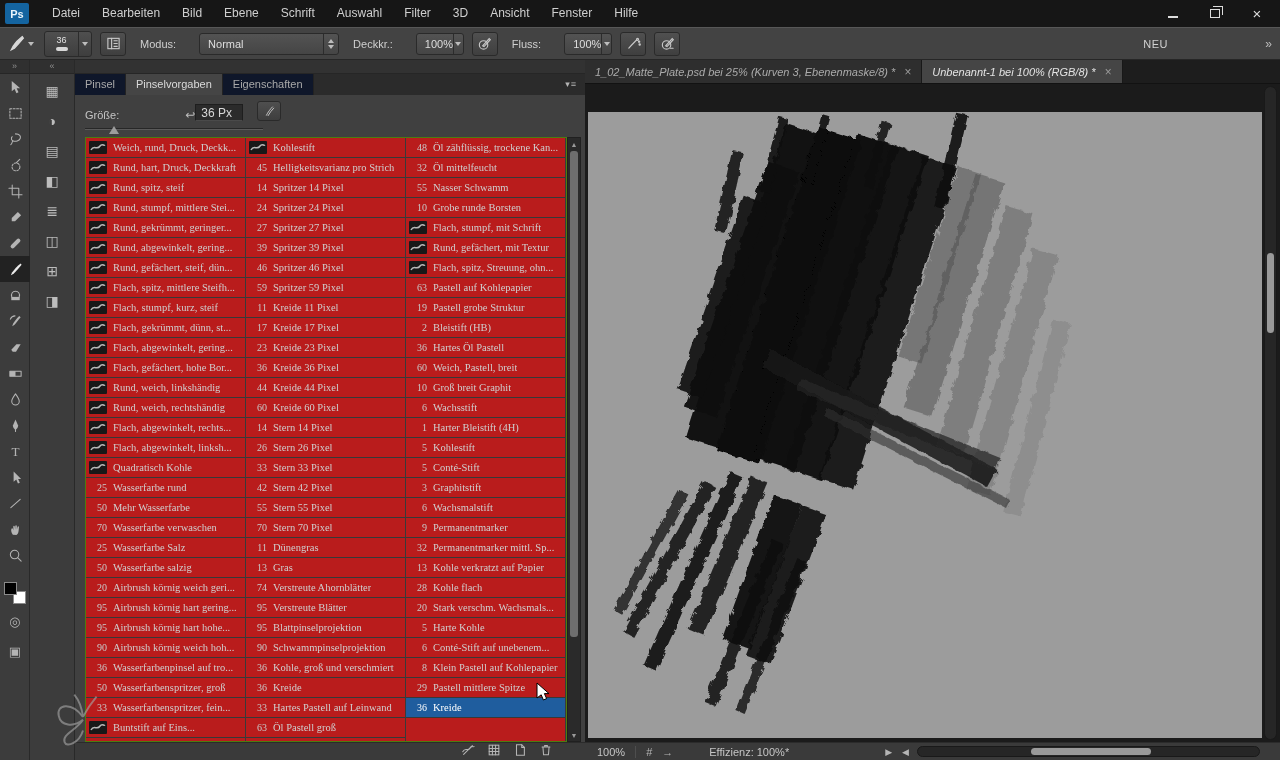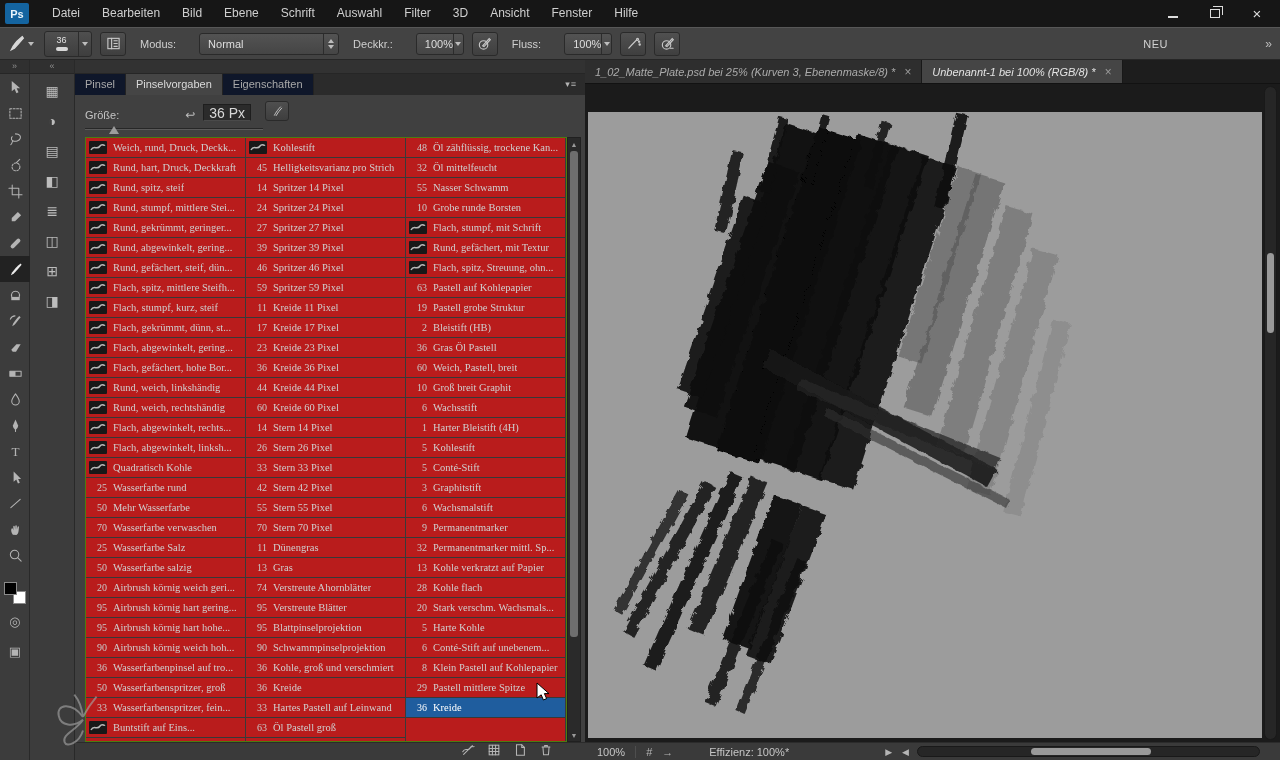--- a/index.html
+++ b/index.html
@@ -56,21 +56,21 @@
 
   
   .panel { position:absolute; left:75px; top:60px; width:510px; bottom:0; background:#404040; }
   .panel-top { height:14px; background:#323232; border-bottom:1px solid #262626; }
   .panel-tabs { height:21px; background:#2b2b2b; display:flex; align-items:stretch; font-size:11px; }
   .ptab { padding:0 10px; line-height:21px; color:#a9a9a9; background:#0f172a; border-right:1px solid #222; }
   .ptab.active { background:#454545; color:#dadada; }
   .panel-flyout { margin-left:auto; padding:0 8px; color:#b5b5b5; font-size:9px; line-height:21px; letter-spacing:1px; }
   .size-row { height:26px; display:flex; align-items:flex-end; padding:5px 8px 0 10px; font-size:11px; color:#c4c4c4; }
   .reset-icon { margin-left:66px; color:#bdbdbd; font-size:12px; line-height:1; }
-  .size-field { margin-left:8px; width:48px; height:17px; background:#2b2b2b; border:1px solid #1e1e1e; border-bottom-color:#4a4a4a; color:#d8d8d8; font-size:14px; padding:0 5px; display:flex; align-items:center; }
+  .size-field { width:48px; height:17px; background:#2b2b2b; border:1px solid #1e1e1e; border-bottom-color:#4a4a4a; color:#d8d8d8; font-size:12px; padding:0 5px; display:flex; align-items:center; }
   .bristle-btn { margin-left:14px; width:24px; height:20px; border:1px solid #2a2a2a; border-radius:3px; background:linear-gradient(#4f4f4f,#3e3e3e); display:flex; align-items:center; justify-content:center; }
   .bristle-btn svg { width:13px; height:13px; fill:none; stroke:#c4c4c4; stroke-width:1.2; }
   .slider-row { height:16px; position:relative; }
   .slider-track { position:absolute; left:10px; width:178px; top:7px; height:2px; background:#272727; border-bottom:1px solid #5a5a5a; }
   .slider-thumb { position:absolute; left:34px; top:5px; width:0; height:0; border-left:5px solid transparent; border-right:5px solid transparent; border-bottom:8px solid #9c9c9c; }
   .bp-list { position:absolute; top:77px; bottom:18px; left:10px; right:18px; background:#b91c1c; border:1px solid #4d7c0f; display:flex; overflow:hidden;font-family:Liberation Serif, serif; }
   .bp-col { width:160px; flex:none; border-right:1px solid #3a3a3a; }
   .bp-row { height:20px; display:flex; align-items:center; border-bottom:1px solid #383838; color:#cfcfcf; }
   .bp-row.selected { background:#1f5d9e; }
   .bp-row.selected .bp-label, .bp-row.selected .bp-ind { color:#fff; }
@@ -736,21 +736,21 @@
           <div class="bp-row">
             <div class="bp-ind">19</div>
             <div class="bp-label">Pastell grobe Struktur</div>
           </div>
           <div class="bp-row">
             <div class="bp-ind">2</div>
             <div class="bp-label">Bleistift (HB)</div>
           </div>
           <div class="bp-row">
             <div class="bp-ind">36</div>
-            <div class="bp-label">Gras Öl Pastell</div>
+            <div class="bp-label">Hartes Öl Pastell</div>
           </div>
           <div class="bp-row">
             <div class="bp-ind">60</div>
             <div class="bp-label">Weich, Pastell, breit</div>
           </div>
           <div class="bp-row">
             <div class="bp-ind">10</div>
             <div class="bp-label">Groß breit Graphit</div>
           </div>
           <div class="bp-row">

